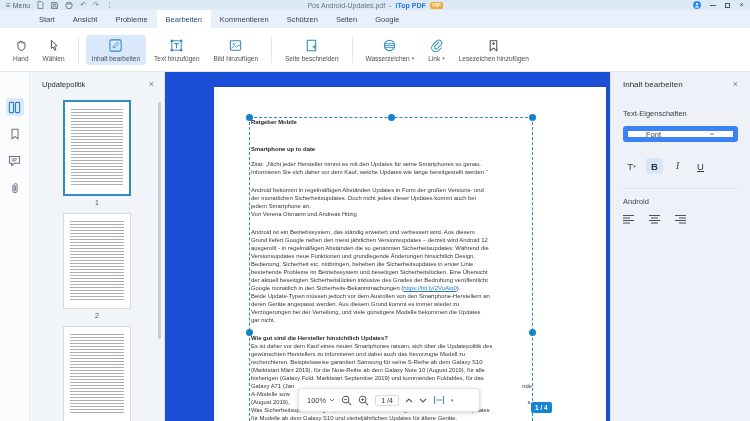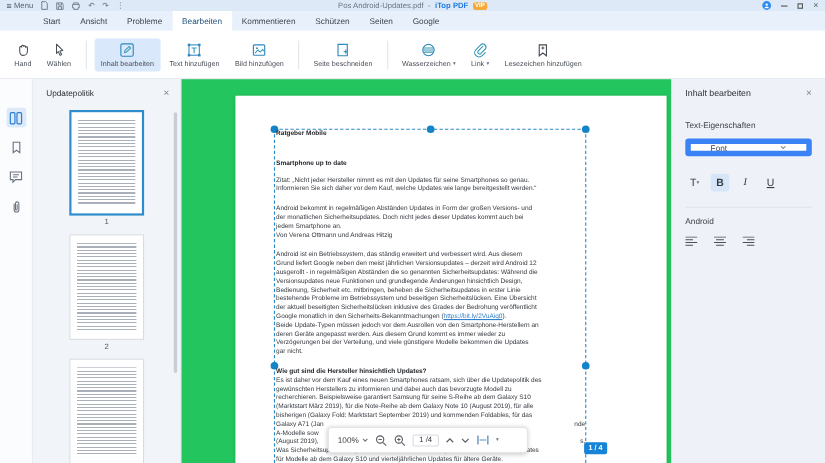--- a/index.html
+++ b/index.html
@@ -64,21 +64,21 @@
     display:flex; flex-direction:column; align-items:center; }
   .thumb-page { width:68px; height:96px; background:#fff; border:1px solid #d8dce2; padding:7px 6px; }
   .thumb.selected .thumb-page { border:2px solid #2e8ccd; }
   .thumb-stripes { height:100%;
     background:repeating-linear-gradient(to bottom,#a9b0ba 0,#a9b0ba 1px,transparent 1px,transparent 3px); }
   .thumb-label { font-size:7px; color:#555; text-align:center; margin:3px 0 7px; }
   .thumb-scrollbar { position:absolute; right:3px; top:30px; height:237px; width:3px;
     background:#c7ccd6; border-radius:2px; }
 
   
-  .main { flex:1; position:relative; background:#22c55e; overflow:hidden; }
+  .main { flex:1; position:relative; background:#1d4ed8; overflow:hidden; }
   .page { position:absolute; left:49px; top:15px; width:392px; height:360px; background:#fff;
     box-shadow:0 0 3px rgba(0,0,0,.15); overflow:hidden; }
   .doc-lines { position:absolute; left:37px; top:31px; width:281px; font-size:5.9px;
     color:#33373d; }
   .doc-line { height:8px; line-height:8px; white-space:nowrap; overflow:hidden;
     display:flex; justify-content:space-between; }
   .doc-line.bold { font-weight:bold; color:#23262b; }
   .doc-link { color:#2d7fc9; text-decoration:underline; }
 
   .selection-box { position:absolute; left:35px; top:30px; width:284px; height:600px;

